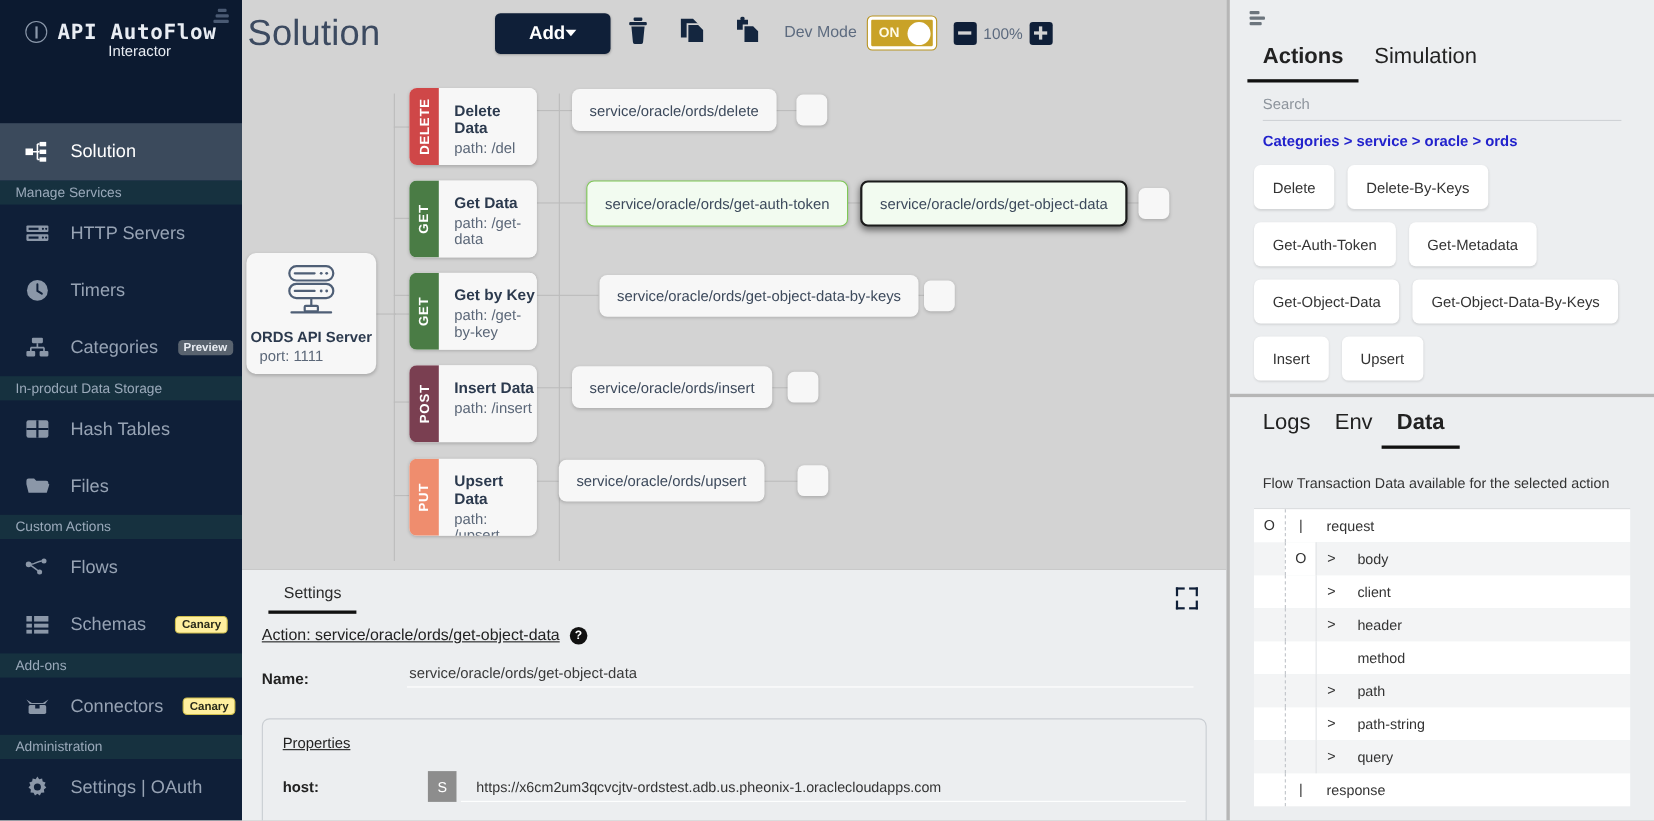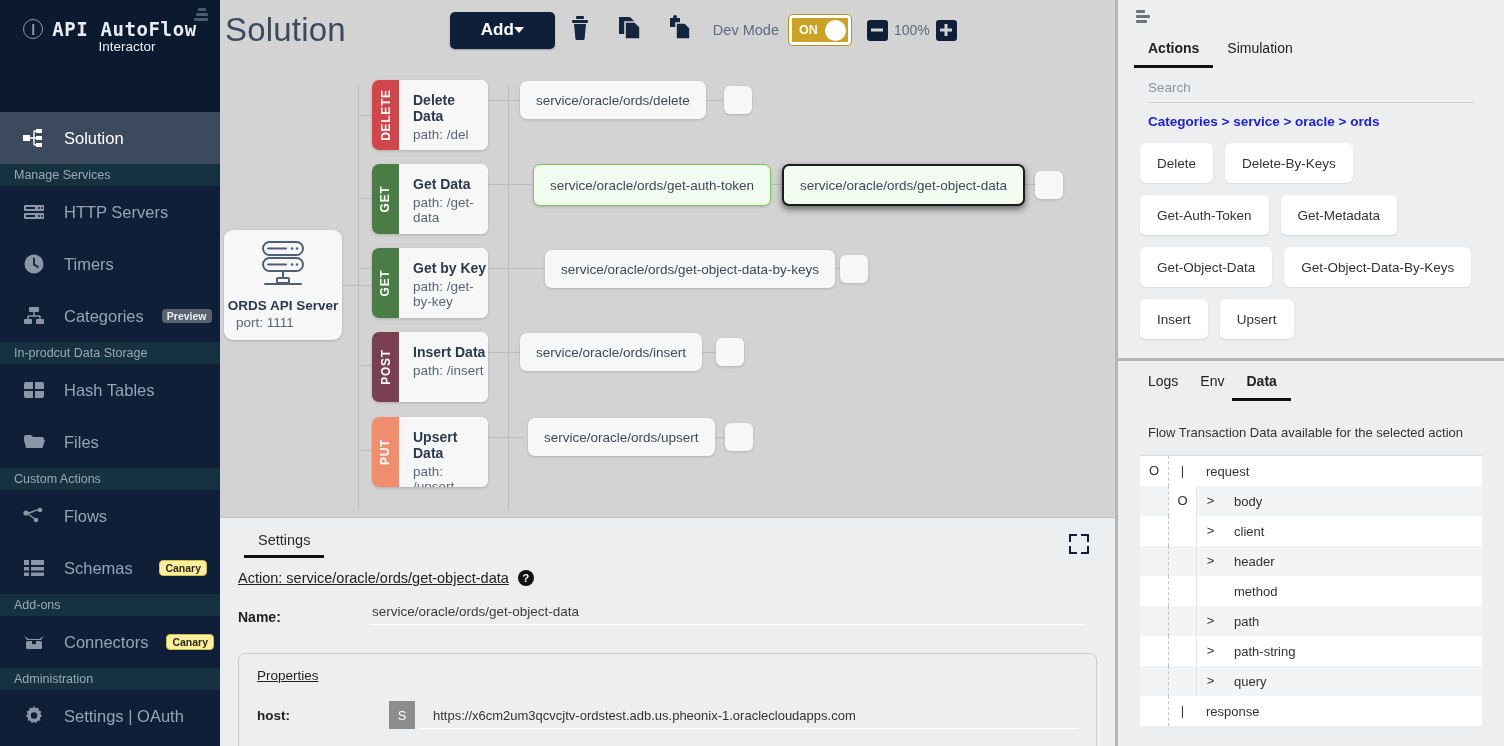--- a/index.html
+++ b/index.html
@@ -197,21 +197,21 @@
   .right {
     width: 389px; flex: 0 0 389px; background: #eceef0; border-left: 3px solid #b6b6b6;
     position: relative; height: 746px;
   }
   .rp-collapse { position: absolute; top: 10px; left: 18px; width: 16px; height: 14px; cursor: pointer; }
   .rp-collapse i { display:block; background:#6c757d; height:2.5px; margin-bottom:2.5px; border-radius:1px;}
   .rp-collapse i:nth-child(1){ width: 9px; }
   .rp-collapse i:nth-child(2){ width: 14px; }
   .rp-collapse i:nth-child(3){ width: 11px; }
   .rp-tabs { display: flex; gap: 28px; padding: 40px 0 0 30px; }
-  .rp-tab { font-size: 14px; color: #222; cursor: pointer; padding-bottom: 12px; position: relative; }
+  .rp-tab { font-size: 20px; color: #222; cursor: pointer; padding-bottom: 12px; position: relative; }
   .rp-tab.active { font-weight: bold; }
   .rp-tab.active:after { content:""; position:absolute; left:-14px; right:-14px; bottom:0; height:3px; background:#111; }
   .rp-search {
     margin: 12px 30px 0 30px; border-bottom: 1px solid #cfd2d6; padding-bottom: 7px;
     font-size: 13.5px; color: #8d949c; cursor: text;
   }
   .rp-crumbs { margin: 11px 30px 0 30px; font-size: 13.5px; color: #2222cc; font-weight: bold; cursor: pointer; }
   .rp-chips { display: flex; flex-wrap: wrap; gap: 12px; margin: 14px 22px 0 22px; }
   .rp-chip {
     background: #fff; border-radius: 6px; height: 40px; padding: 0 17px;
@@ -548,21 +548,21 @@
       <div class="chip" style="left:325px; top:190px;">
         <span>service/oracle/ords/get-object-data-by-keys</span>
       </div>
       <div class="stub" style="left:620px; top:195px;"></div>
 
       <div class="chip" style="left:300px; top:273px;">
         <span>service/oracle/ords/insert</span>
       </div>
       <div class="stub" style="left:496px; top:278px;"></div>
 
-      <div class="chip" style="left:308px; top:358px;">
+      <div class="chip" style="left:288px; top:358px;">
         <span>service/oracle/ords/upsert</span>
       </div>
       <div class="stub" style="left:505px; top:363px;"></div>
     </div>
 
     <section class="settings-panel">
       <div class="sp-tabs">
         <div class="sp-tab active">Settings</div>
         <div class="sp-expand">
           <span></span>

